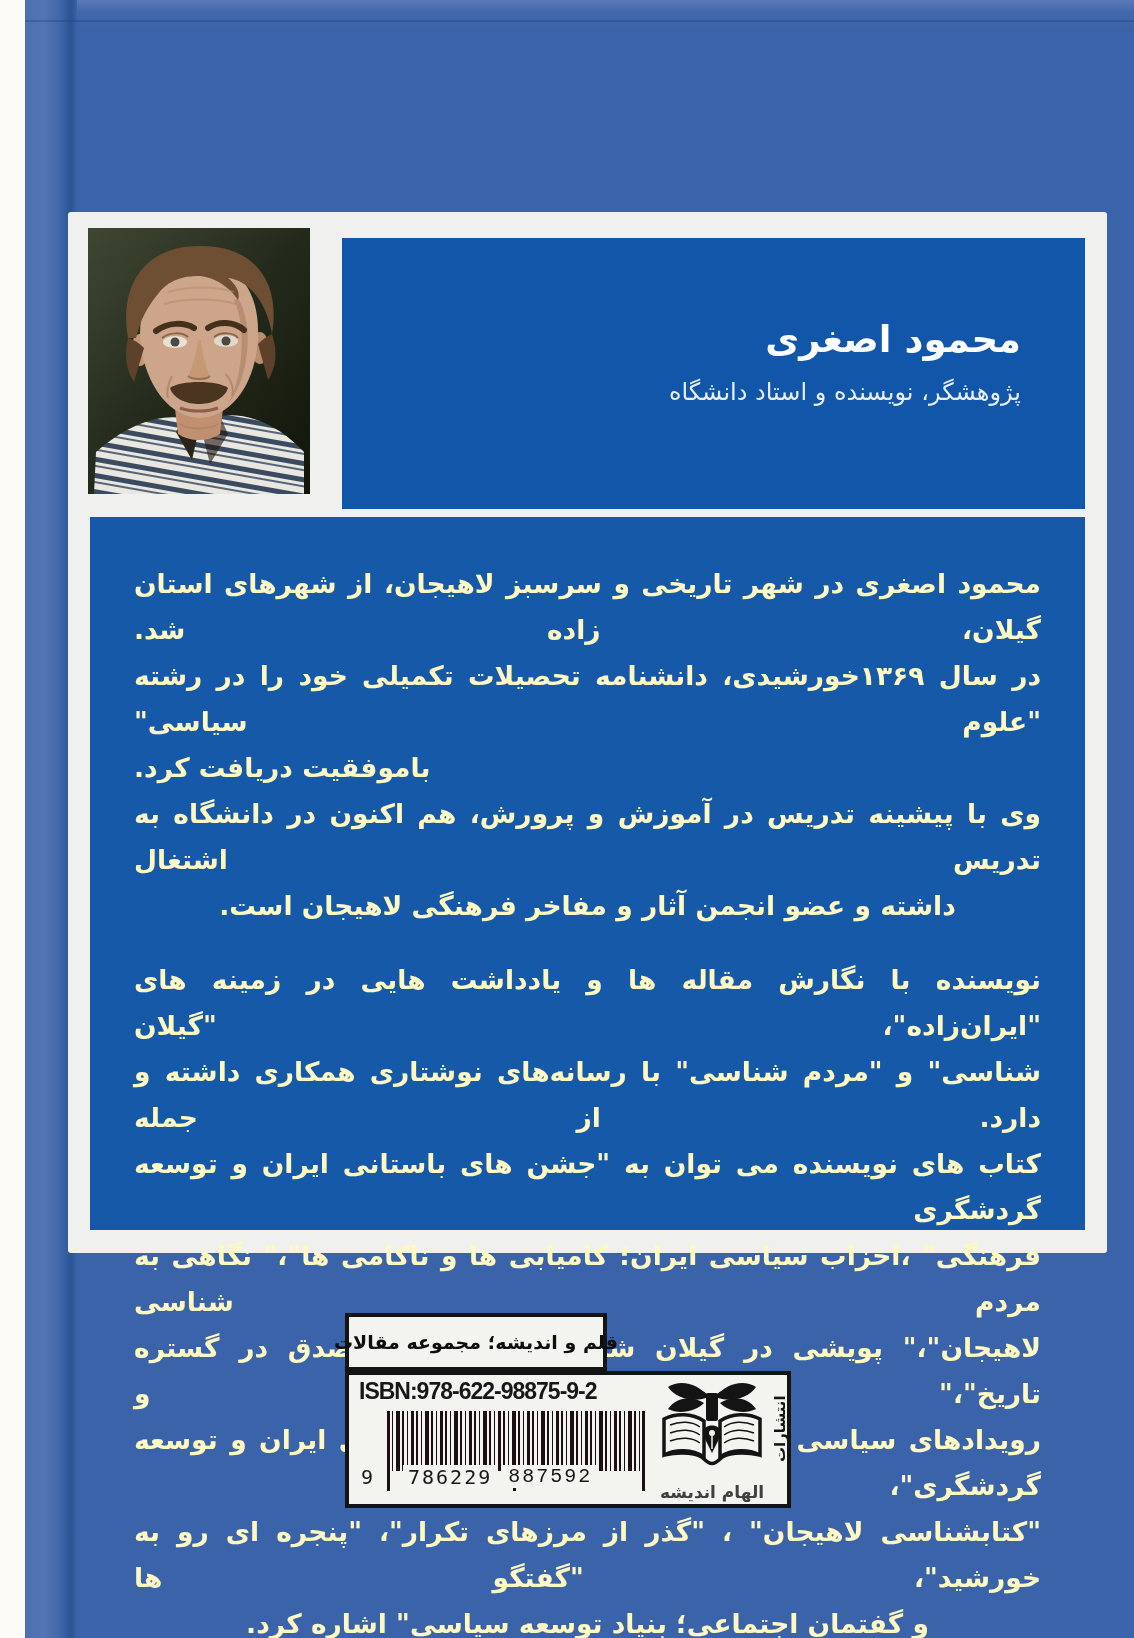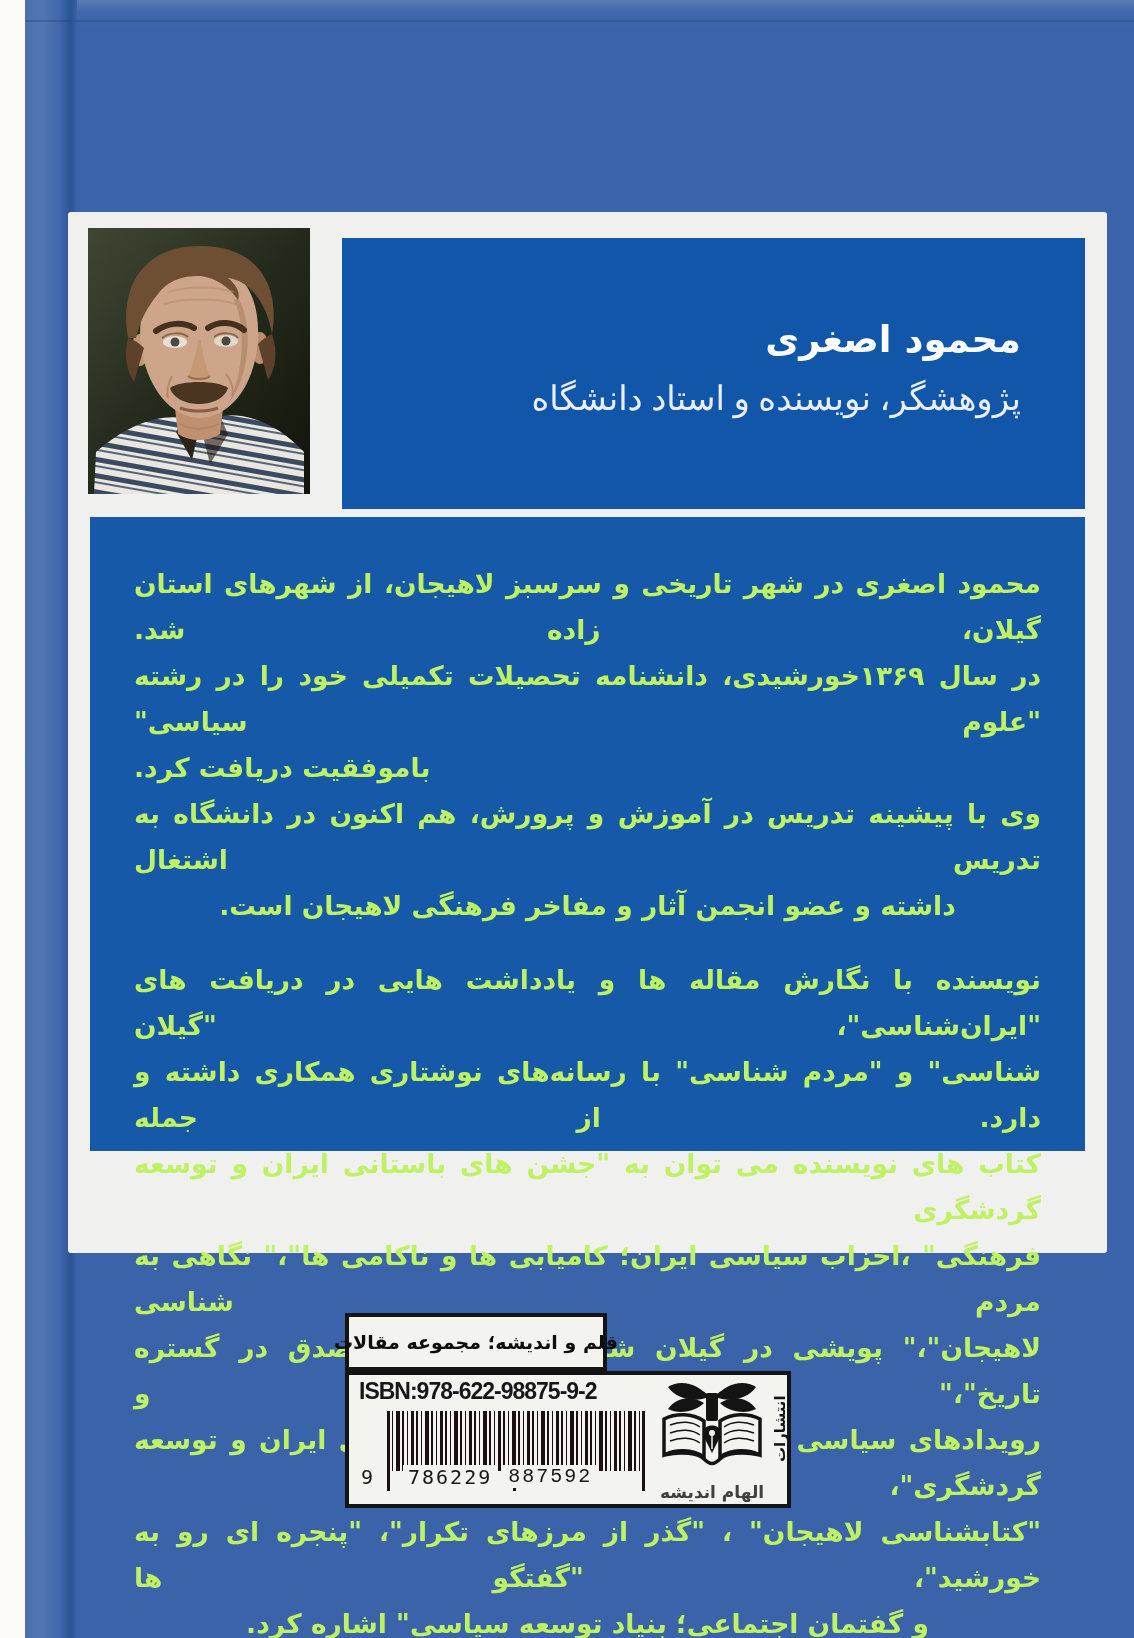--- a/index.html
+++ b/index.html
@@ -9,24 +9,24 @@
   .cover{position:absolute;left:25px;top:0;width:1109px;height:1638px;
          background:linear-gradient(180deg,#5a7ab5 0px,#4268ac 12px,#3a63a9 30px,#3a63a9 100%);}
   .spine{position:absolute;left:0;top:0;width:52px;height:100%;
          background:linear-gradient(90deg,#4d71b0 0px,#5276b3 18px,#4168ab 34px,#2b5494 46px,#3a63a9 52px);}
   .crease-top{position:absolute;left:0;top:20px;width:100%;height:2px;background:rgba(32,60,116,.32);}
   
   .frame{position:absolute;left:68px;top:212px;width:1039px;height:1041px;background:#f0f1ee;border-radius:3px;}
   .photo{position:absolute;left:88px;top:228px;width:222px;height:266px;overflow:hidden;background:#1c2016;}
   .authorbox{position:absolute;left:342px;top:238px;width:743px;height:271px;background:#1156a8;direction:rtl;}
   .author-name{position:absolute;right:64px;top:80px;font-size:37px;font-weight:700;color:#fdfeff;}
-  .author-role{position:absolute;right:64px;top:140px;font-size:34px;font-weight:400;color:#e9eef7;font-family:Liberation Serif, serif;}
+  .author-role{position:absolute;right:64px;top:140px;font-size:24px;font-weight:400;color:#e9eef7;}
   
-  .textbox{position:absolute;left:90px;top:517px;width:995px;height:634px;background:#1559a8;
-           direction:rtl;box-sizing:border-box;padding:44px 44px 0;color:#bef264;}
+  .textbox{position:absolute;left:90px;top:517px;width:995px;height:713px;background:#1559a8;
+           direction:rtl;box-sizing:border-box;padding:44px 44px 0;color:#fef9c3;}
   .bioline{font-size:26.5px;line-height:46px;font-weight:700;}
   .l-j{text-align:justify;text-align-last:justify;}
   .l-r{text-align:left;}
   .l-c{text-align:center;}
   .pgap{height:28px;}
   
   .series-box{position:absolute;left:345px;top:1313px;width:262px;height:58px;background:#f3f3ef;
               border:4px solid #141414;box-sizing:border-box;display:flex;align-items:center;justify-content:center;
               font-size:19px;font-weight:700;color:#0e0e0e;direction:rtl;white-space:nowrap;letter-spacing:-.3px;}
   .isbn-box{position:absolute;left:345px;top:1371px;width:446px;height:137px;background:#f3f3ef;
@@ -115,21 +115,21 @@
     <div class="author-role">پژوهشگر، نویسنده و استاد دانشگاه</div>
   </div>
 
   <div class="textbox">
     <div class="bioline l-j">محمود اصغری در شهر تاریخی و سرسبز لاهیجان، از شهرهای استان گیلان، زاده شد.</div>
     <div class="bioline l-j">در سال ۱۳۶۹خورشیدی، دانشنامه تحصیلات تکمیلی خود را در رشته "علوم سیاسی"</div>
     <div class="bioline l-r">باموفقیت دریافت کرد.</div>
     <div class="bioline l-j">وی با پیشینه تدریس در آموزش و پرورش، هم اکنون در دانشگاه به تدریس اشتغال</div>
     <div class="bioline l-c">داشته و عضو انجمن آثار و مفاخر فرهنگی لاهیجان است.</div>
     <div class="pgap"></div>
-    <div class="bioline l-j">نویسنده با نگارش مقاله ها و یادداشت هایی در دریافت های "ایران‌شناسی"، "گیلان</div>
+    <div class="bioline l-j">نویسنده با نگارش مقاله ها و یادداشت هایی در زمینه های "ایران‌زاده"، "گیلان</div>
     <div class="bioline l-j">شناسی" و "مردم شناسی" با رسانه‌های نوشتاری همکاری داشته و دارد. از جمله</div>
     <div class="bioline l-j">کتاب های نویسنده می توان به "جشن های باستانی ایران و توسعه گردشگری</div>
     <div class="bioline l-j">فرهنگی" ،احزاب سیاسی ایران؛ کامیابی ها و ناکامی ها"،" نگاهی به مردم شناسی</div>
     <div class="bioline l-j">لاهیجان"،" پویشی در گیلان شناسی"،" سیمای مصدق در گستره تاریخ"،" احزاب و</div>
     <div class="bioline l-j">رویدادهای سیاسی ایران"،" میراث باستانی و تاریخی ایران و توسعه گردشگری"،</div>
     <div class="bioline l-j">"کتابشناسی لاهیجان" ، "گذر از مرزهای تکرار"، "پنجره ای رو به خورشید"، "گفتگو ها</div>
     <div class="bioline l-c">و گفتمان اجتماعی؛ بنیاد توسعه سیاسی" اشاره کرد.</div>
   </div>
 
   <div class="series-box">

